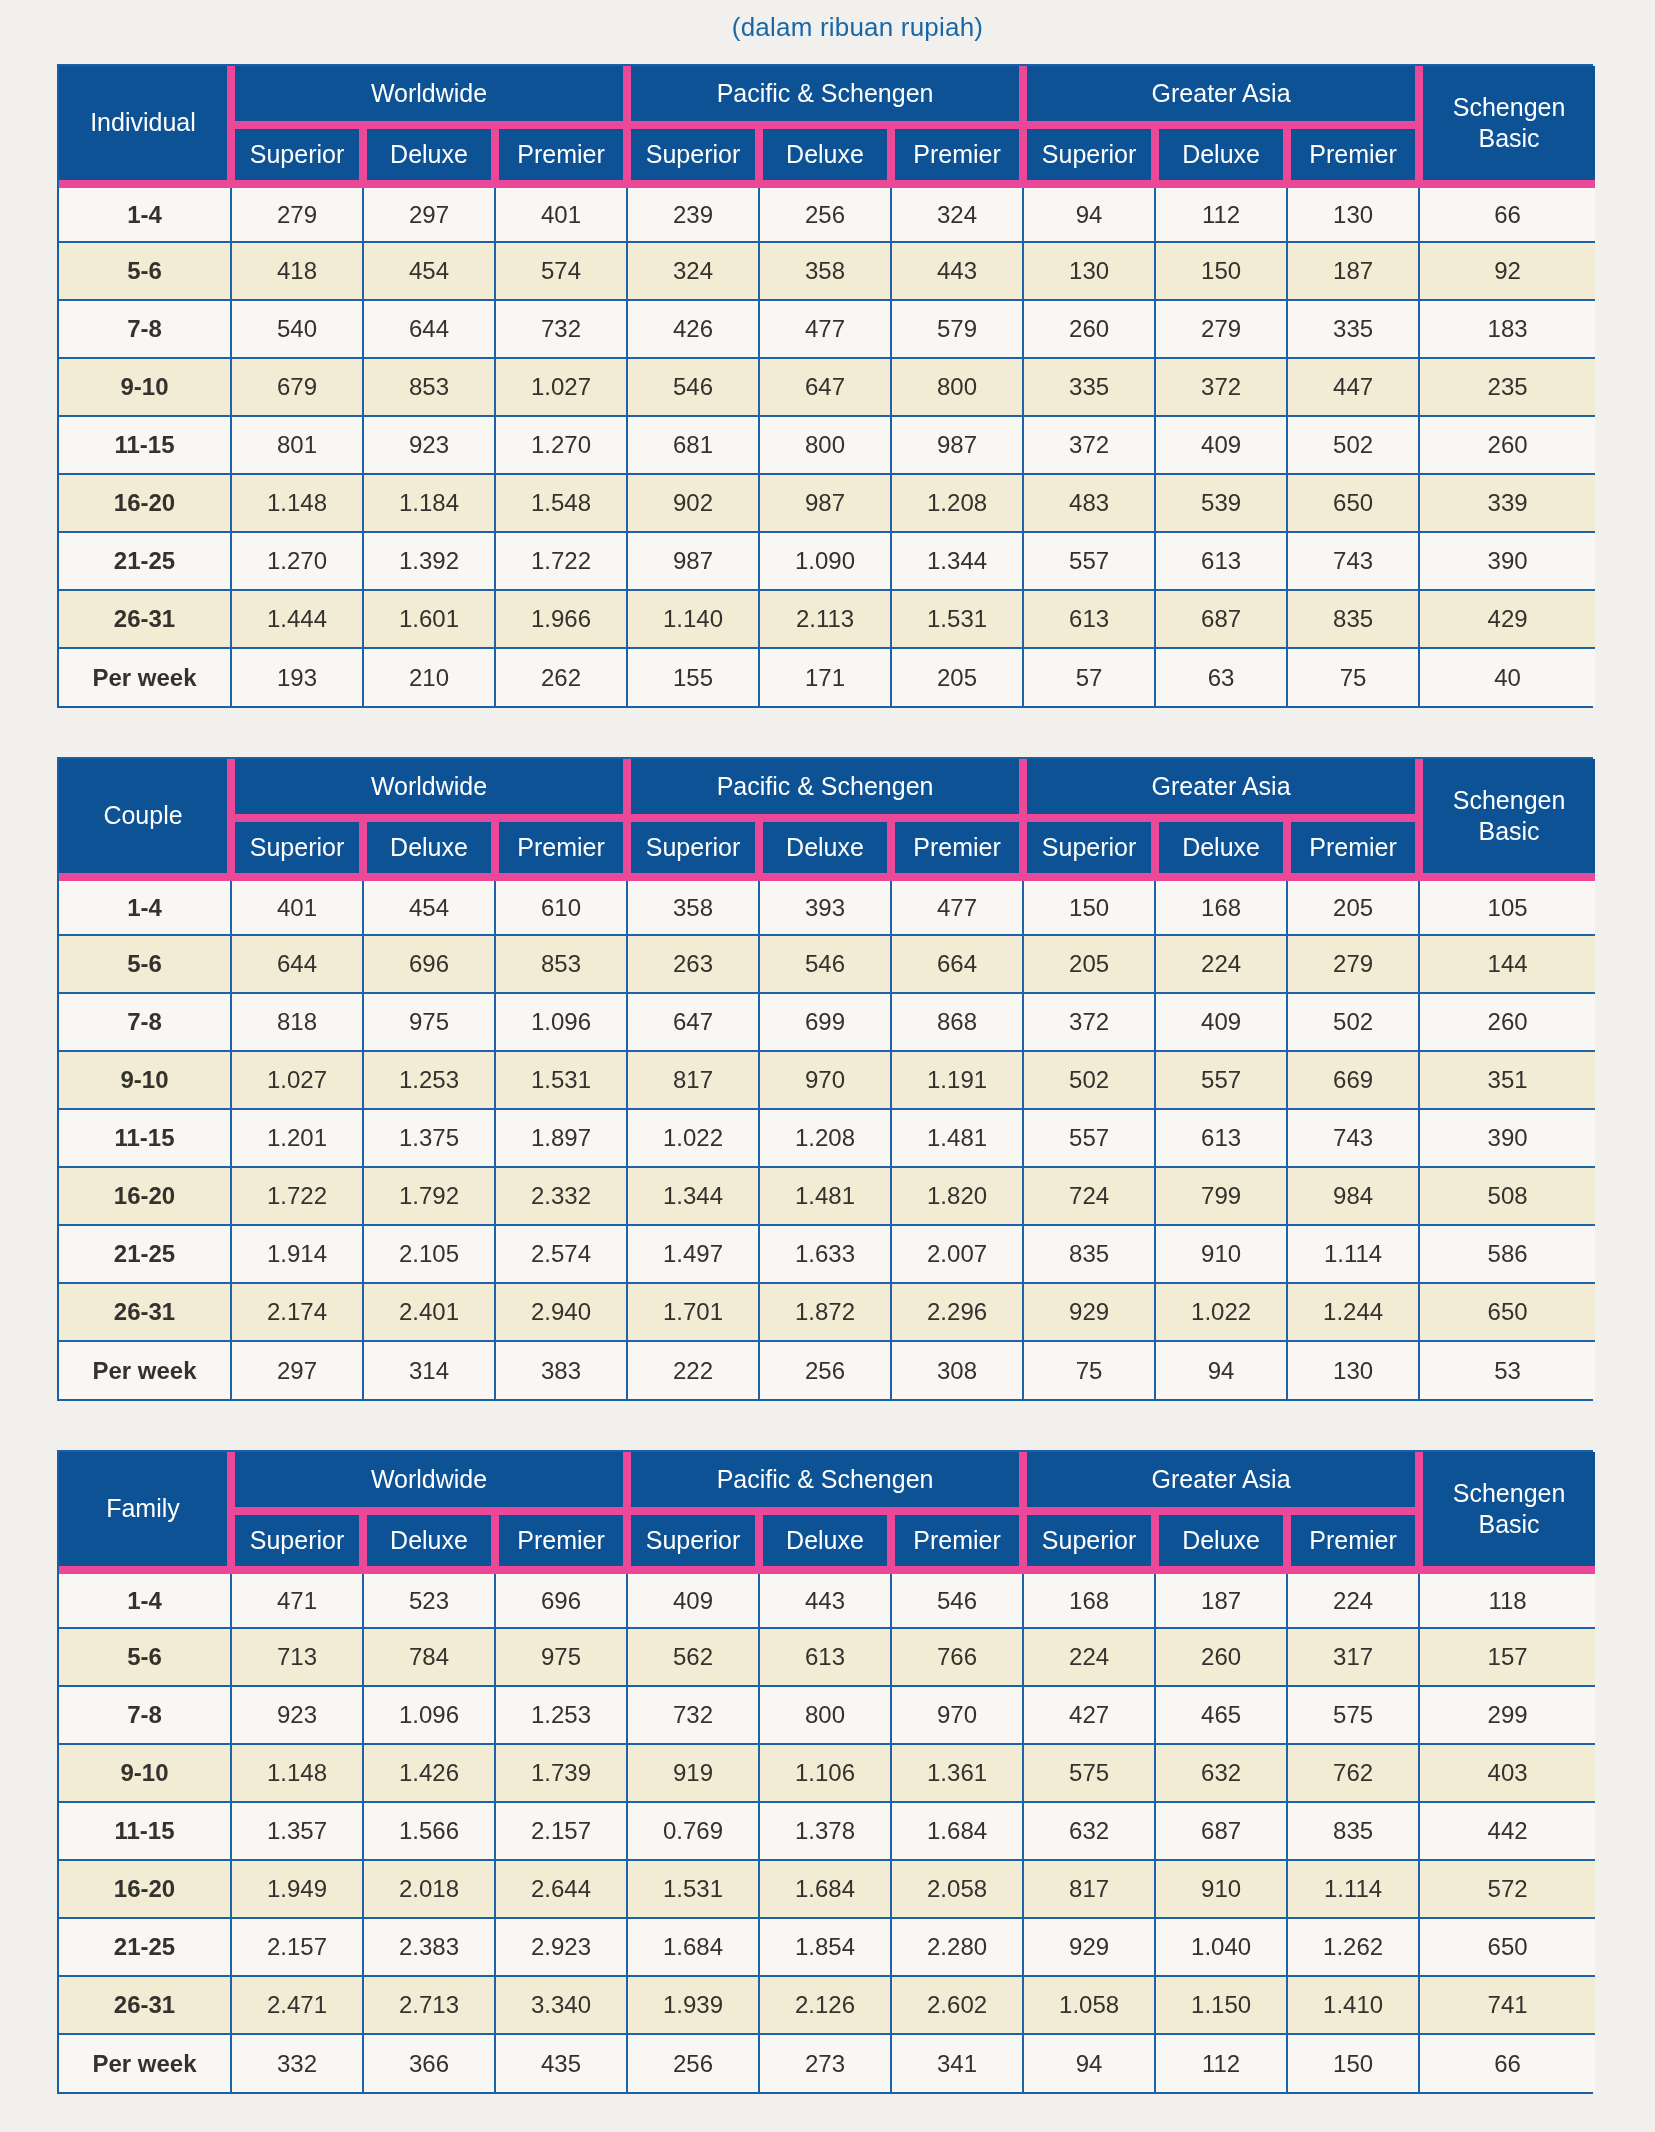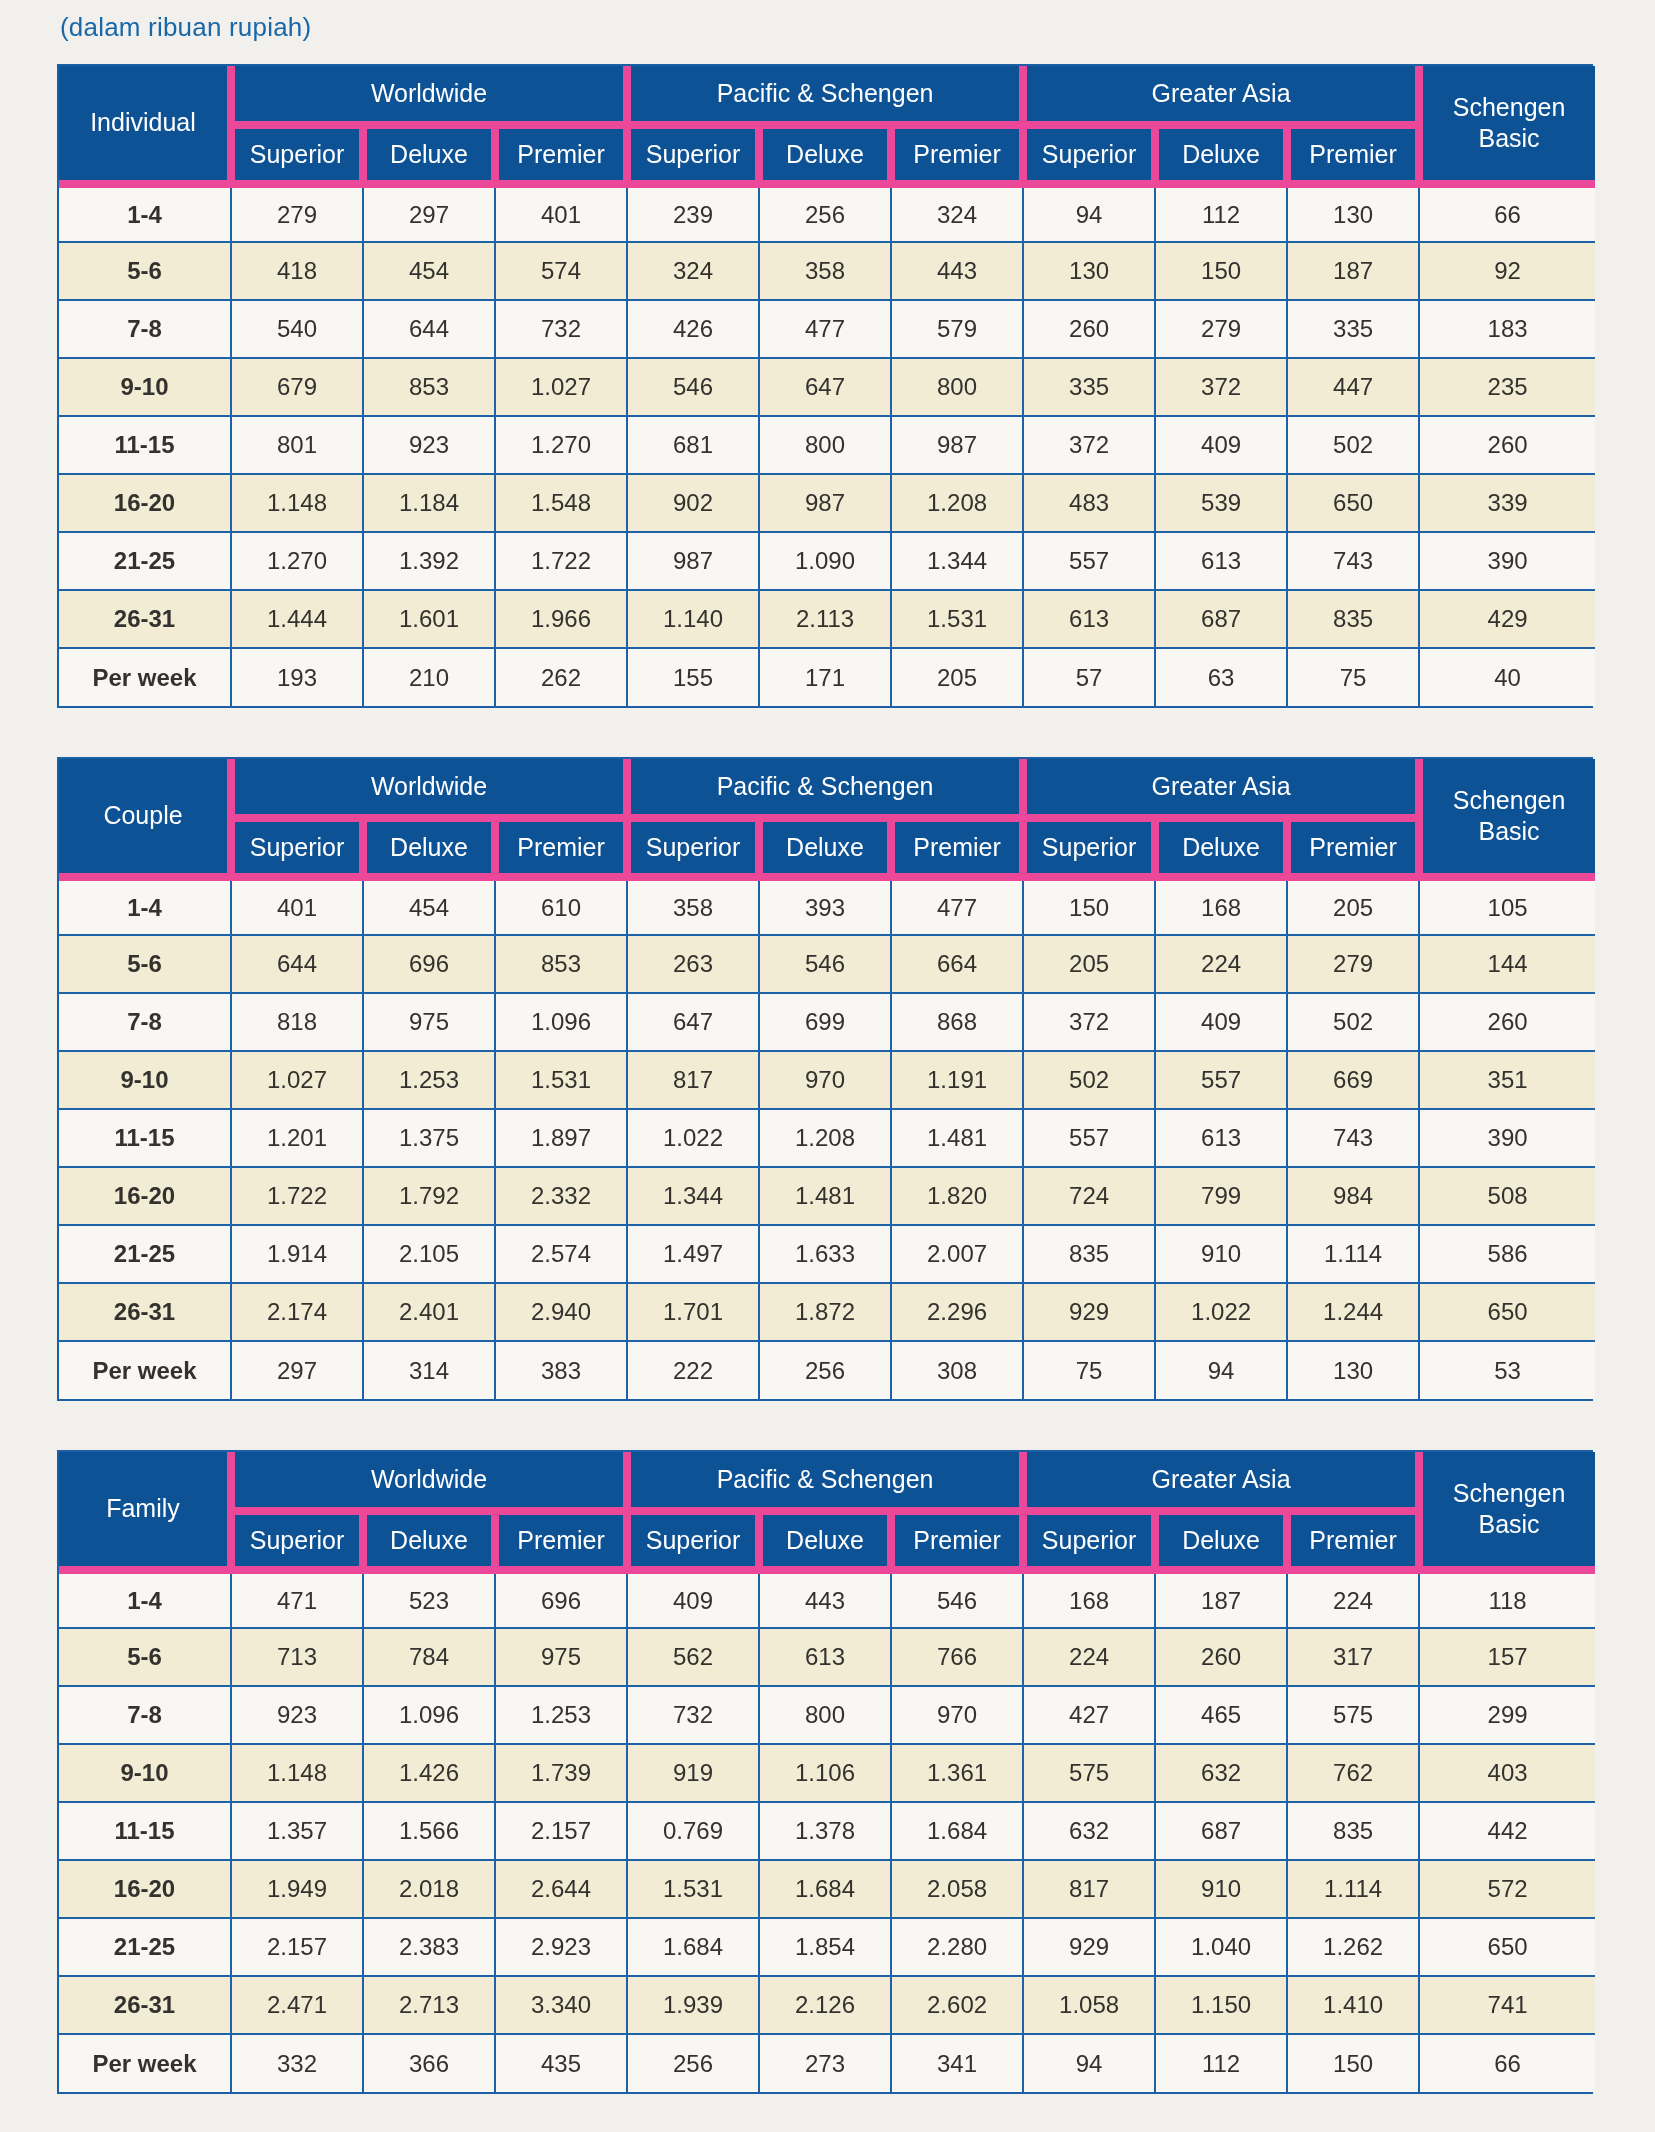--- a/index.html
+++ b/index.html
@@ -10,20 +10,21 @@
     font-family: "Liberation Sans", "DejaVu Sans", sans-serif;
     color: #34322e;
   }
   .page { padding: 10px 0 0 57px; }
   .subtitle {
     font-size: 26px;
     color: #1a67a8;
     margin: 2px 0 21px 3px;
     font-weight: 400;
     letter-spacing: 0.2px;
+    text-align: center;
   }
   .price-table-wrap {
     width: 1536px;
     border: 2px solid #1b5fa4;
     margin-bottom: 49px;
     background: #f8f7f4;
   }
   table {
     width: 100%;
     border-collapse: collapse;

